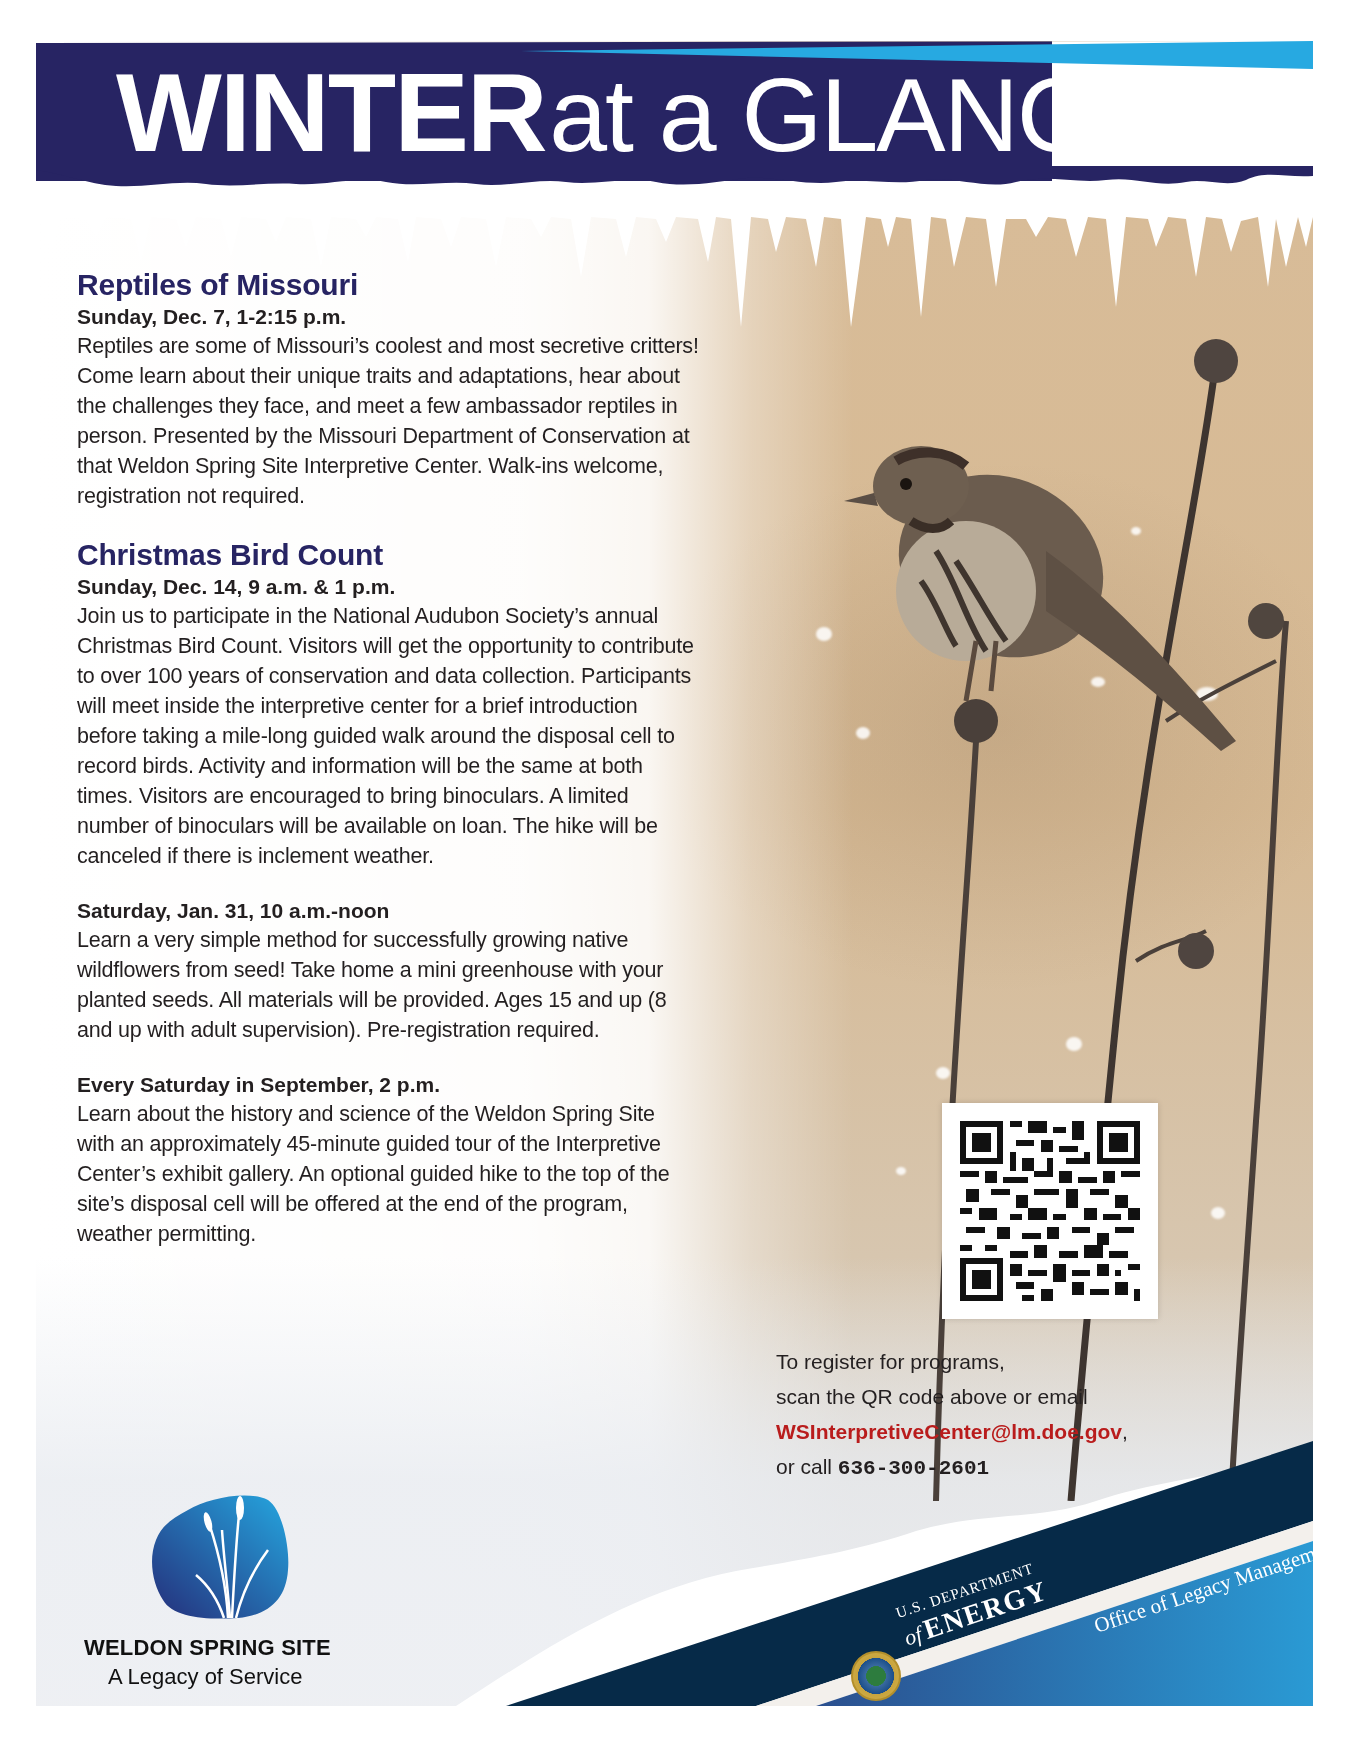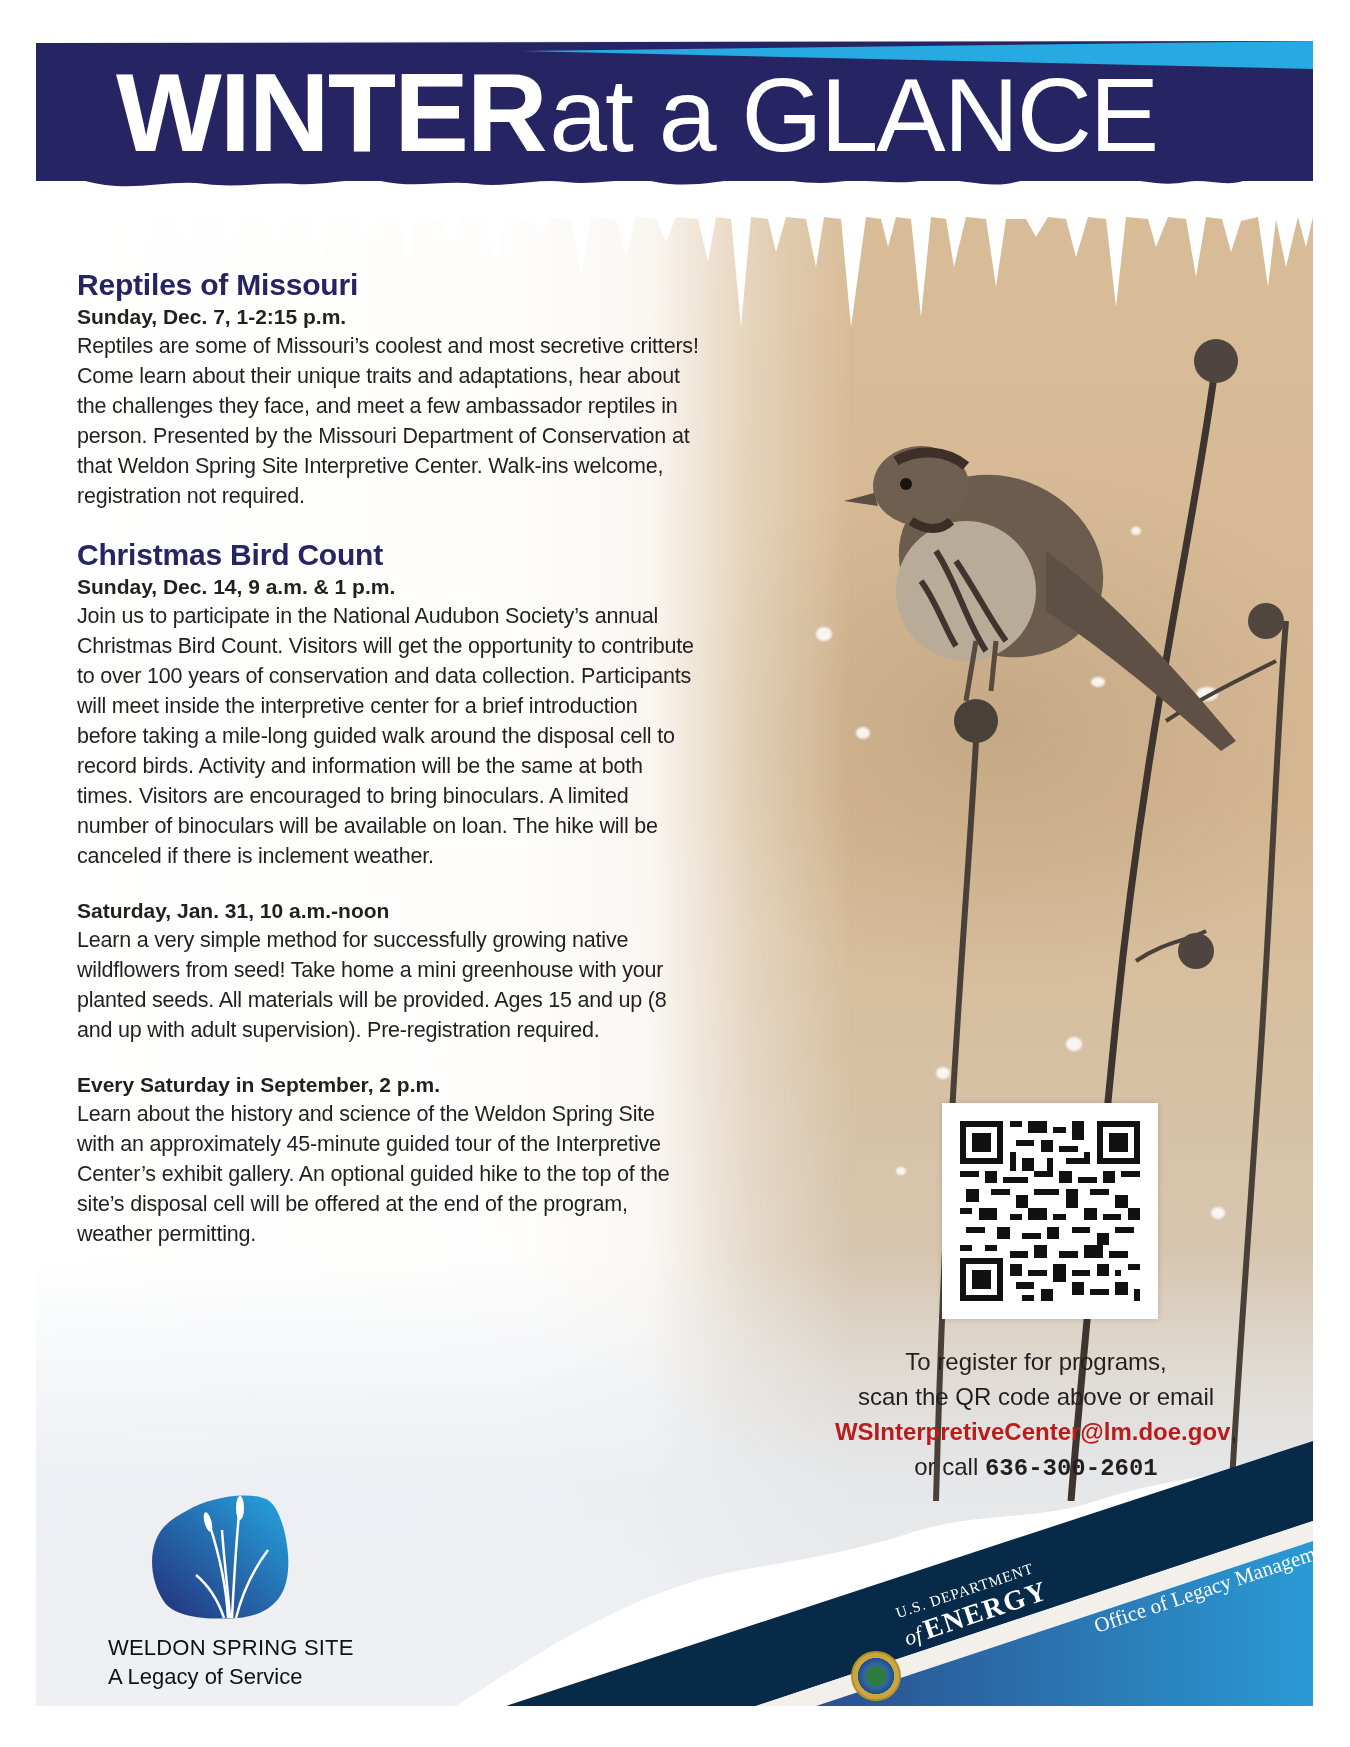--- a/index.html
+++ b/index.html
@@ -6,21 +6,21 @@
   body {
     width: 1350px; height: 1747px; background: #ffffff; position: relative; overflow: hidden;
     font-family: "Liberation Sans", "DejaVu Sans", sans-serif;
   }
   .poster {
     position: absolute; left: 36px; top: 41px; width: 1277px; height: 1665px;
     overflow: hidden; background: #ffffff;
   }
   
   .banner {
-    position: absolute; left: 0; top: 0; width: 1277px; height: 140px;
+    position: absolute; left: 0; top: 0; width: 1016px; height: 140px;
     background: #272463;
   }
   .banner-cyan {
     position: absolute; left: 0; top: 0; width: 1277px; height: 28px;
     background: #27a9e1;
     clip-path: polygon(38% 10px, 100% 0, 100% 100%);
   }
   .banner-top-sky {
     position: absolute; left: 0; top: 0; width: 1277px; height: 12px;
     background: linear-gradient(90deg, #ffffff 0%, #f4efe8 45%, #d9c6ad 75%, #cdb79a 100%);
@@ -68,22 +68,22 @@
     font-size: 21.5px; line-height: 30px; color: #231f20; margin: 0; letter-spacing: -0.2px;
   }
   
   .qr-box {
     position: absolute; left: 906px; top: 1062px; width: 216px; height: 216px;
     background: #ffffff; box-shadow: 0 0 6px rgba(0,0,0,0.15);
   }
   .qr-box svg { position: absolute; left: 18px; top: 18px; width: 180px; height: 180px; }
   
   .register {
-    position: absolute; left: 740px; top: 1303px; width: 520px; text-align: center;
-    font-size: 24px; line-height: 35px; color: #231f20;
+    position: absolute; left: 740px; top: 1303px; width: 520px; 
+    font-size: 21px; line-height: 35px; color: #231f20;
   }
   .register .email { color: #b91c1c; font-weight: 700; }
   .register .phone { font-weight: 700; font-family: Liberation Mono, monospace; }
   
   .footer-svg { position: absolute; left: 0; top: 1400px; width: 1277px; height: 265px; }
   .doe-text {
     position: absolute; left: 858px; top: 1565px; transform: rotate(-18.5deg); transform-origin: left top;
     color: #ffffff; font-family: "Liberation Serif", "DejaVu Serif", serif; white-space: nowrap;
   }
   .doe-small { font-size: 15px; letter-spacing: 1px; display: block; }
@@ -94,21 +94,21 @@
     color: #ffffff; font-family: "Liberation Serif", "DejaVu Serif", serif; font-size: 21px; white-space: nowrap;
   }
   .seal {
     position: absolute; left: 815px; top: 1610px; width: 46px; height: 46px; border-radius: 50%;
     background: radial-gradient(circle, #2d7c3e 0%, #2d7c3e 30%, #3a6aa0 31%, #1c4f8a 55%, #c8a43e 56%, #d4b24a 100%);
     border: 2px solid #b38f2b;
   }
   
   .site-logo-svg { position: absolute; left: 112px; top: 1449px; width: 142px; height: 130px; }
   .site-name {
-    position: absolute; left: 72px; top: 1594px; font-weight: 400; font-size: 22px; color: #111111;
+    position: absolute; left: 48px; top: 1594px; font-weight: 700; font-size: 22px; color: #111111;
     letter-spacing: 0.2px;
   }
   .site-tagline {
     position: absolute; left: 72px; top: 1623px; font-size: 22px; color: #111111;
   }
 </style>
 </head>
 <body>
 
 <div class="poster">

